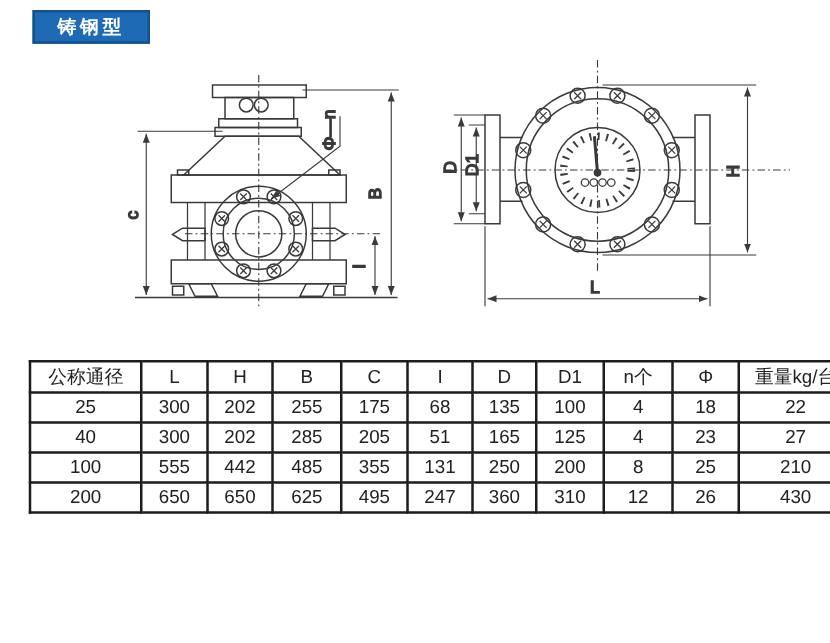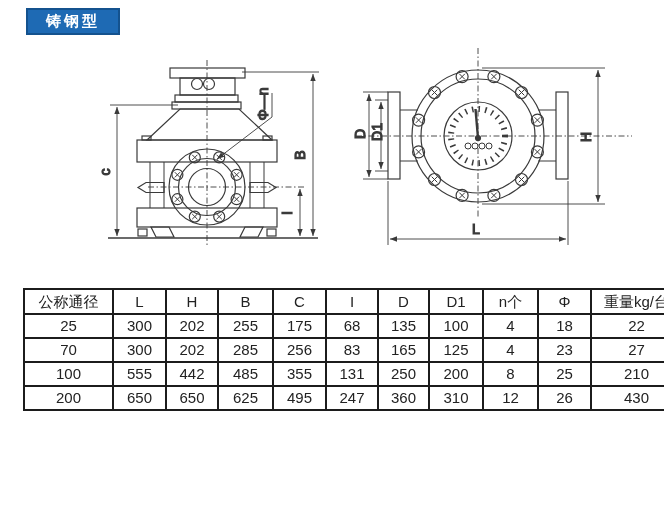--- a/index.html
+++ b/index.html
@@ -195,26 +195,26 @@
           <td>255</td>
           <td>175</td>
           <td>68</td>
           <td>135</td>
           <td>100</td>
           <td>4</td>
           <td>18</td>
           <td>22</td>
         </tr>
         <tr>
-          <td>70</td>
+          <td>40</td>
           <td>300</td>
           <td>202</td>
           <td>285</td>
-          <td>256</td>
-          <td>83</td>
+          <td>205</td>
+          <td>51</td>
           <td>165</td>
           <td>125</td>
           <td>4</td>
           <td>23</td>
           <td>27</td>
         </tr>
         <tr>
           <td>100</td>
           <td>555</td>
           <td>442</td>

